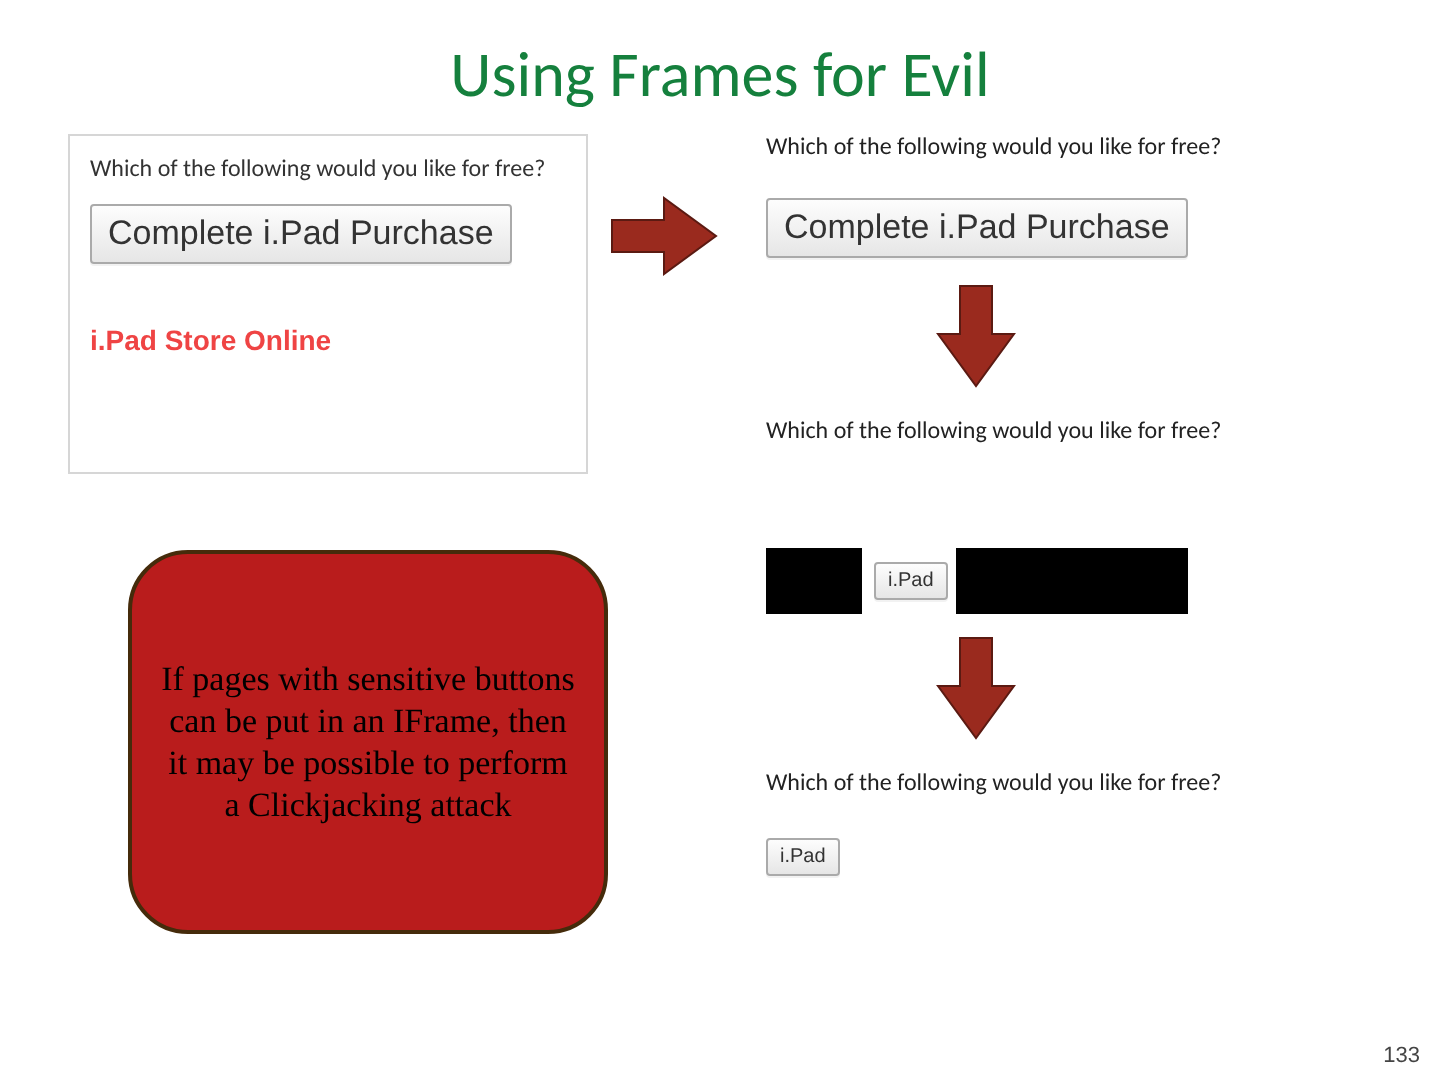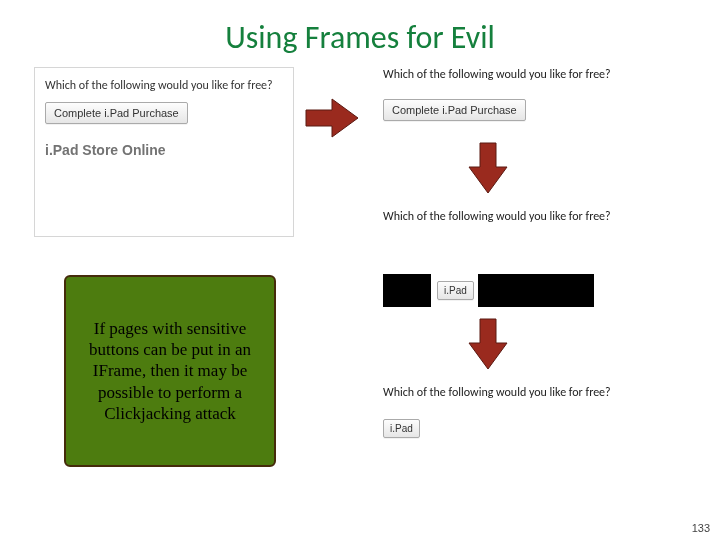--- a/index.html
+++ b/index.html
@@ -35,58 +35,58 @@
   }
   .question {
     font-family: 'Calibri', Arial, sans-serif;
     font-size: 12px;
     color: #333;
     margin-bottom: 10px;
   }
   .btn {
     display: inline-block;
     font-family: Arial, sans-serif;
-    font-size: 11px;
+    font-size: 17px;
     padding: 4px 8px;
     background: linear-gradient(#fdfdfd, #e6e6e6);
     border: 1px solid #aaa;
     border-radius: 2px;
     color: #333;
     box-shadow: 0 1px 0 rgba(0,0,0,0.05);
   }
   .btn-small {
     padding: 3px 6px;
     font-size: 10px;
   }
   .store-line {
     font-family: Arial, Helvetica, sans-serif;
     font-weight: 700;
     font-size: 14px;
-    margin-top: 18px;
-    color: #737373;
+    margin-top: 30px;
+    color: #ef4444;
   }
   .right-q {
     position: absolute;
     font-family: 'Calibri', Arial, sans-serif;
     font-size: 12px;
     color: #222;
   }
   .arrow {
     position: absolute;
   }
   .arrow svg { display: block; }
   .callout {
     position: absolute;
     left: 64px;
     top: 218px;
-    width: 212px;
+    width: 240px;
     height: 192px;
-    background: #4d7c0f;
+    background: #b91c1c;
     border: 2px solid #452b0b;
-    border-radius: 6px;
+    border-radius: 30px;
     display: flex;
     align-items: center;
     justify-content: center;
     text-align: center;
     padding: 10px 14px;
   }
   .callout-text {
     font-family: Georgia, 'Times New Roman', serif;
     font-size: 17px;
     line-height: 1.25;

